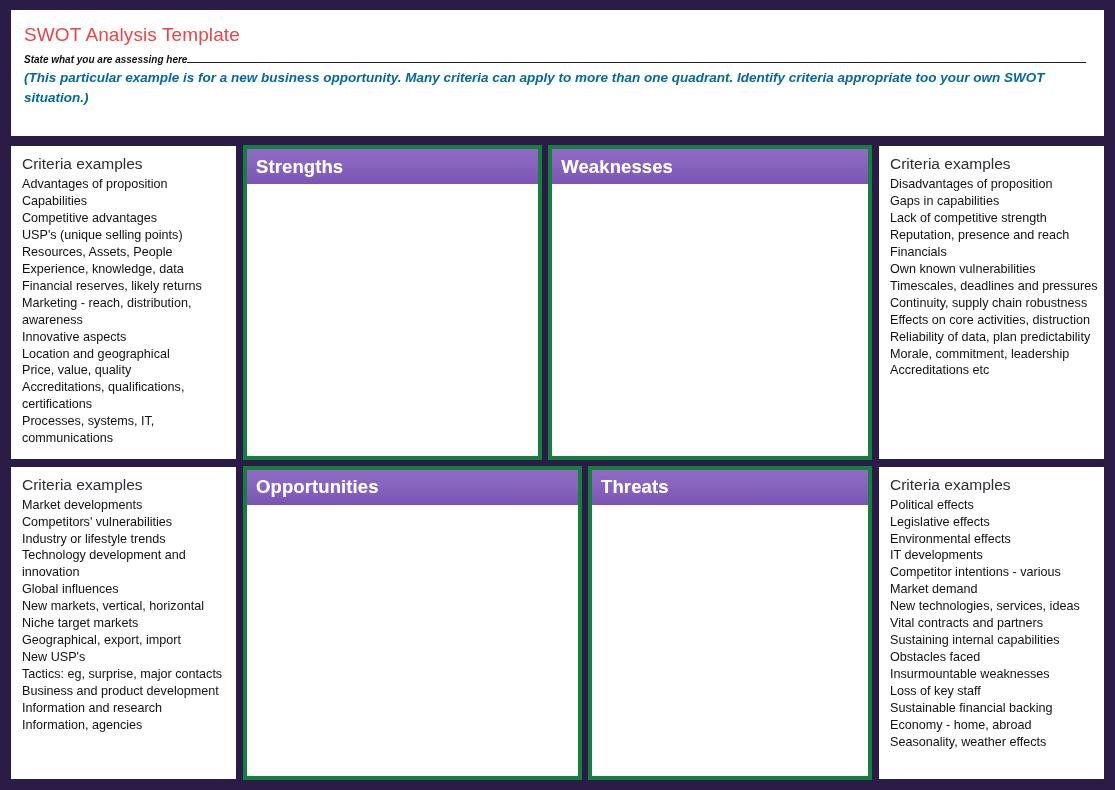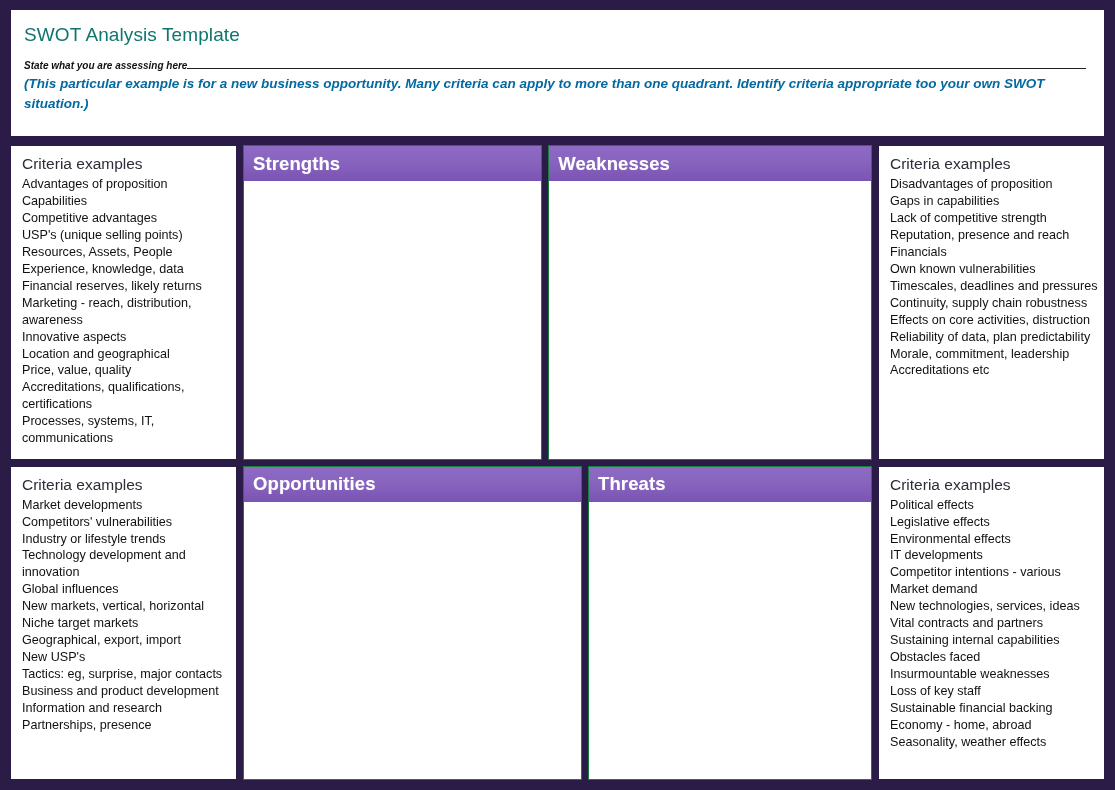--- a/index.html
+++ b/index.html
@@ -32,23 +32,23 @@
     border: 1px solid #2b1b47;
     padding: 13px 18px 10px 13px;
     flex: 0 0 auto;
     height: 128px;
   }
 
   #doc-title {
     font-size: 19px;
     font-weight: 400;
     letter-spacing: .1px;
-    color: #0f766e;
+    color: #ef4444;
     line-height: 1.25;
-    margin-bottom: 12px;
+    margin-bottom: 6px;
   }
 
   #assess-line {
     font-size: 10px;
     font-style: italic;
     font-weight: bold;
     color: #111;
     white-space: nowrap;
     display: flex;
     align-items: flex-end;
@@ -107,21 +107,21 @@
   }
   .criteria-list li {
     font-size: 12.6px;
     line-height: 1.345;
     color: #111;
   }
 
   .quadrant {
     flex: 1 1 auto;
     background: #ffffff;
-    border: 1px solid #15803d;
+    border: 4px solid #15803d;
     display: flex;
     flex-direction: column;
     overflow: hidden;
   }
 
   .quad-header {
     flex: 0 0 auto;
     height: 35px;
     background: linear-gradient(to bottom, #8e6ac4 0%, #8764be 45%, #7b53b4 100%);
     display: flex;
@@ -223,21 +223,21 @@
           <li>Industry or lifestyle trends</li>
           <li>Technology development and innovation</li>
           <li>Global influences</li>
           <li>New markets, vertical, horizontal</li>
           <li>Niche target markets</li>
           <li>Geographical, export, import</li>
           <li>New USP's</li>
           <li>Tactics: eg, surprise, major contacts</li>
           <li>Business and product development</li>
           <li>Information and research</li>
-          <li>Partnerships, presence</li>
+          <li>Information, agencies</li>
         </ul>
       </div>
 
       <div class="quadrant">
         <div class="quad-header">
           <span class="quad-header-label">Opportunities</span>
         </div>
         <div class="quad-body"></div>
       </div>
 

